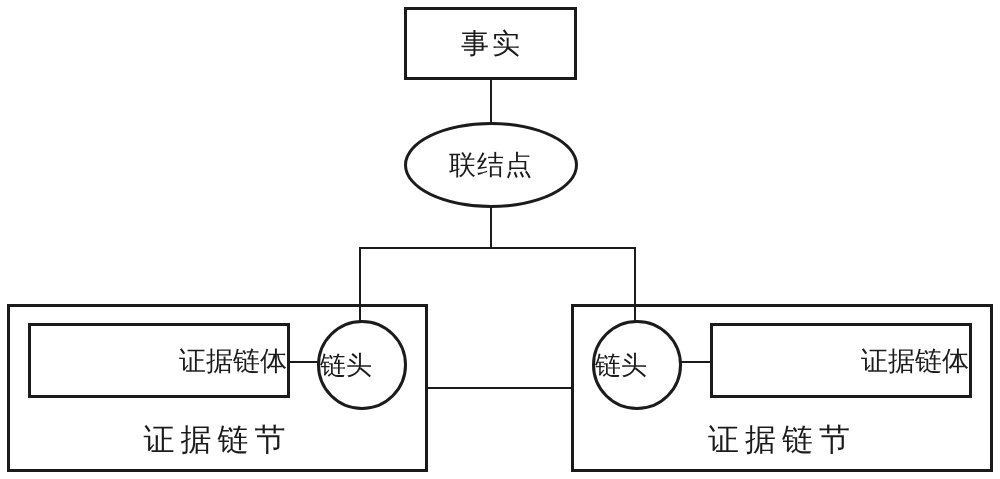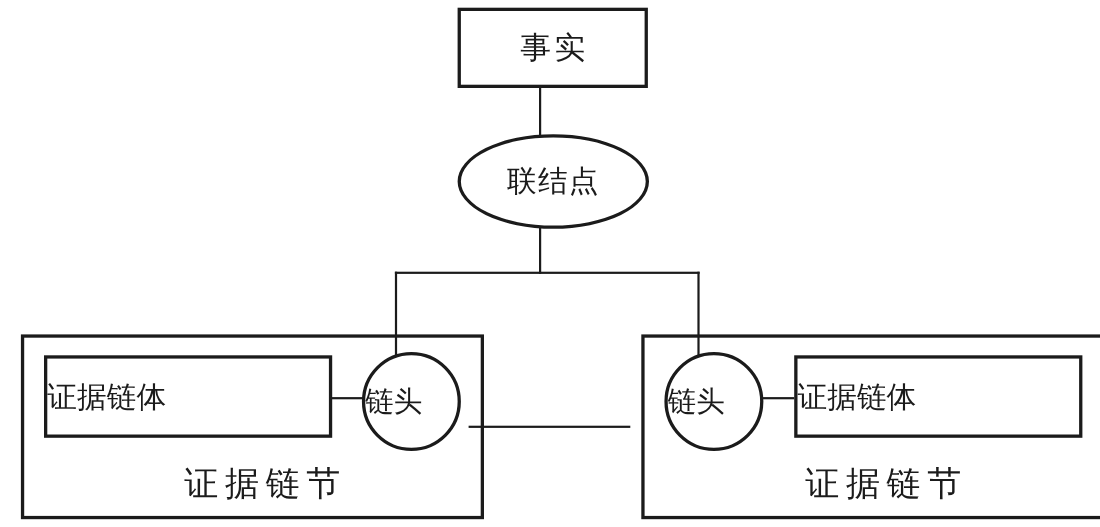--- a/index.html
+++ b/index.html
@@ -25,21 +25,20 @@
     background: var(--ink);
   }
   .node {
     position: absolute;
     box-sizing: border-box;
     border: 3px solid var(--ink);
     display: flex;
     align-items: center;
     justify-content: center;
     background: var(--paper);
-    margin-left: 12px;
   }
   .node span {
     white-space: nowrap;
   }
   .fact-node {
     left: 404px; top: 7px;
     width: 173px; height: 73px;
     font-size: 28px;
     letter-spacing: 3px;
     text-indent: 3px;
@@ -58,21 +57,21 @@
   .chain-link-box.right { left: 571px; top: 304px; width: 422px; height: 168px; }
   .chain-body {
     position: absolute;
     box-sizing: border-box;
     border: 3px solid var(--ink);
     background: var(--paper);
     width: 262px; height: 75px;
     top: 16px;
     display: flex;
     align-items: center;
-    justify-content: flex-start;
+    justify-content: flex-end;
     font-size: 27px;
     letter-spacing: 0px;
   }
   .chain-link-box.left  .chain-body { left: 18px; }
   .chain-link-box.right .chain-body { left: 136px; }
   .chain-head {
     position: absolute;
     box-sizing: border-box;
     border: 3px solid var(--ink);
     border-radius: 50%;
@@ -89,21 +88,21 @@
   .inner-link {
     position: absolute;
     background: var(--ink);
     height: 2px;
     top: 54px;
   }
   .chain-link-box.left  .inner-link { left: 278px; width: 31px; }
   .chain-link-box.right .inner-link { left: 106px; width: 32px; }
   .chain-caption {
     position: absolute;
-    left: 12px;
+    left: 0;
     top: 112px;
     width: 100%;
     text-align: center;
     font-size: 31px;
     letter-spacing: 6px;
   }
   
   .cn-fact-junction   { left: 490px; top: 78px;  width: 2px;   height: 46px; }
   .cn-junction-down   { left: 490px; top: 206px; width: 2px;   height: 43px; }
   .cn-branch-h        { left: 359px; top: 247px; width: 277px; height: 2px;  }

